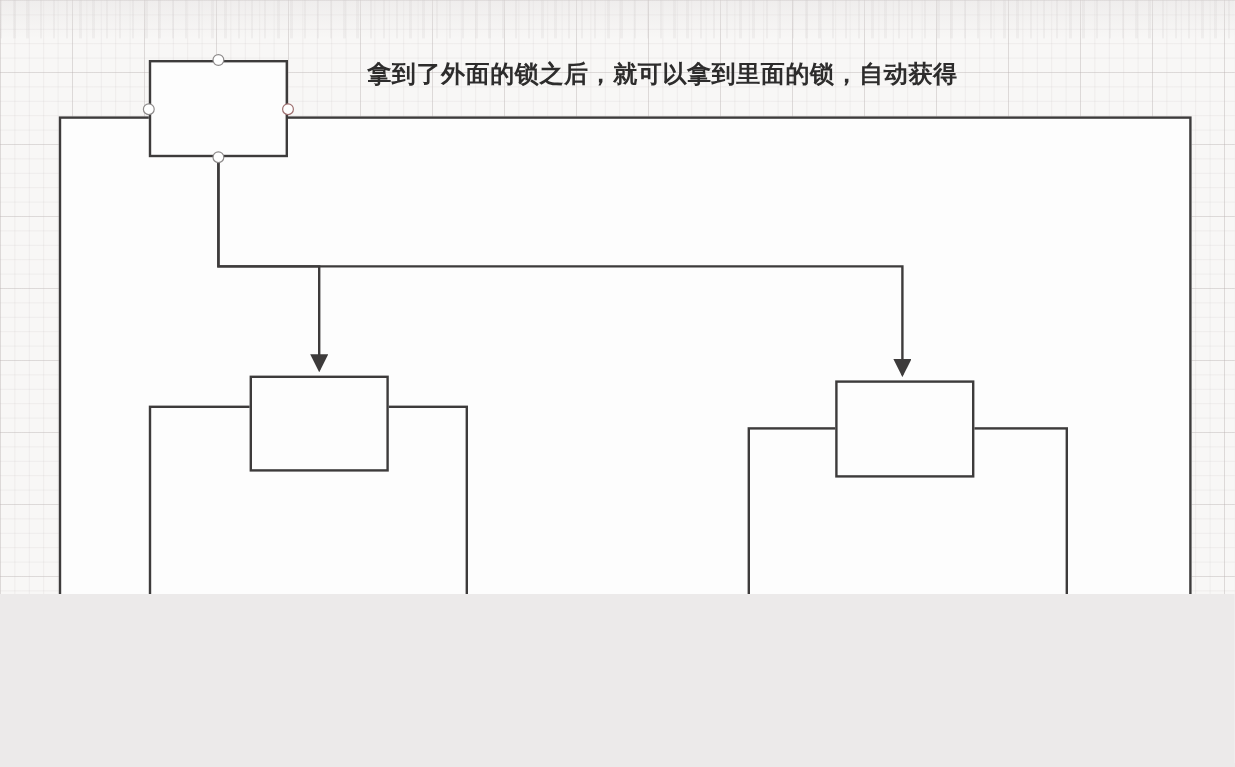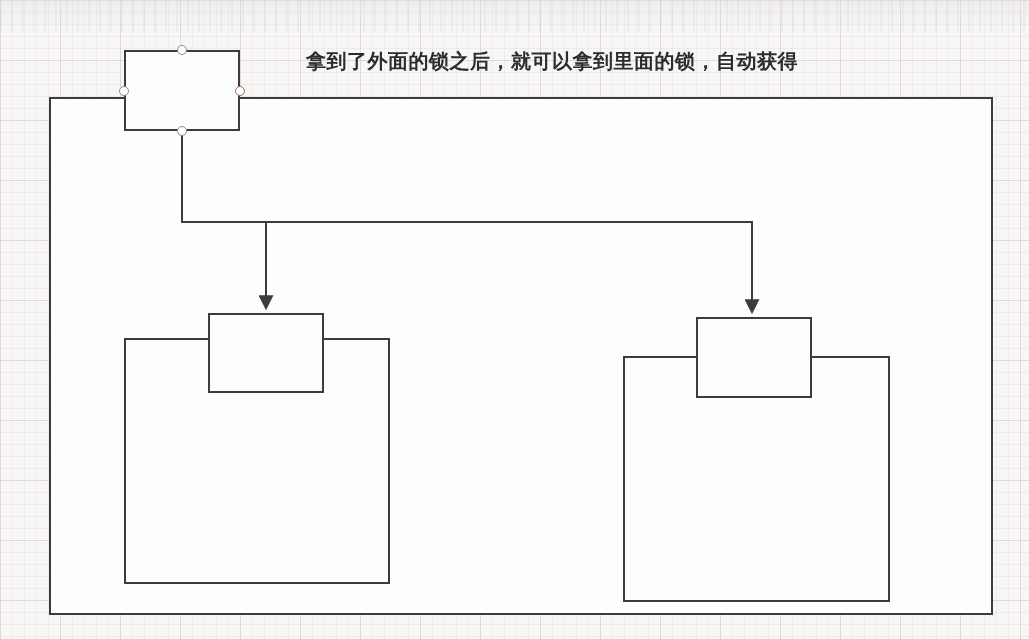--- a/index.html
+++ b/index.html
@@ -3,21 +3,21 @@
 <meta charset="utf-8">
 <style>
   html, body { margin: 0; padding: 0; }
   body {
     font-family: "Liberation Sans", "DejaVu Sans", sans-serif;
     background: #eceaea;
   }
   .canvas {
     position: relative;
     width: 1029px;
-    height: 639px;
+    height: 495px;
     overflow: hidden;
     background-color: #f8f7f6;
     background-image:
       linear-gradient(rgba(186,178,178,0.32) 1px, transparent 1px),
       linear-gradient(90deg, rgba(186,178,178,0.32) 1px, transparent 1px),
       linear-gradient(rgba(203,196,196,0.22) 1px, transparent 1px),
       linear-gradient(90deg, rgba(203,196,196,0.22) 1px, transparent 1px);
     background-size: 60px 60px, 60px 60px, 12px 12px, 12px 12px;
   }
   

